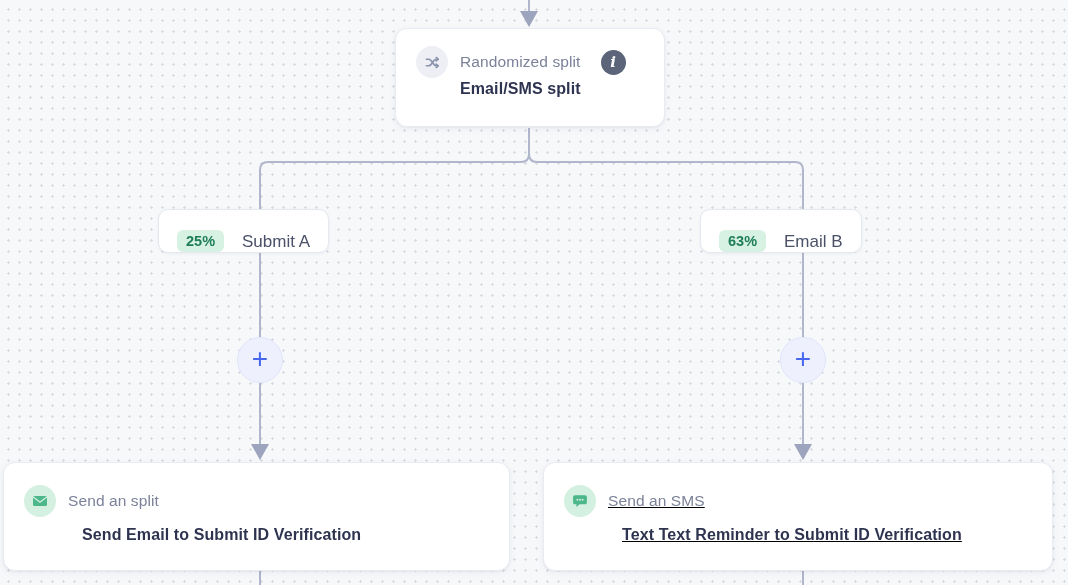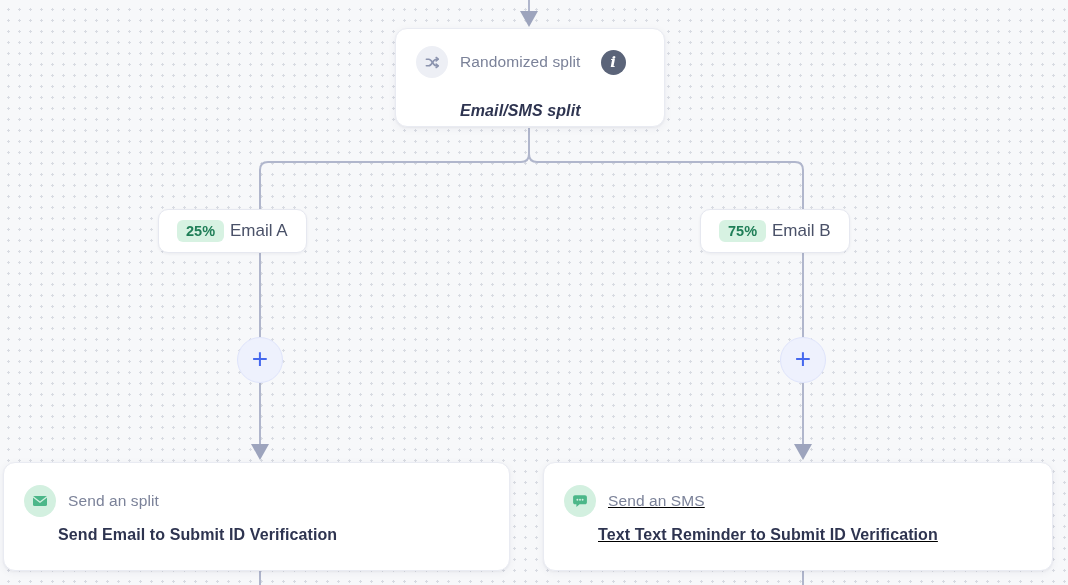--- a/index.html
+++ b/index.html
@@ -34,34 +34,34 @@
 
   .icon-circle{
     width:32px;height:32px;border-radius:50%;
     display:flex;align-items:center;justify-content:center;
     flex:0 0 auto;
   }
   .icon-gray{background:#edeff5;}
   .icon-green{background:#d3f0e0;}
 
   .split-node{left:395px;top:28px;width:270px;height:99px;padding:17px 20px;}
-  .split-node .node-title{margin:24px 0 0 44px;font-style:italic;}
+  .split-node .node-title{margin:2px 0 0 44px;}
 
   .info-circle{
     width:25px;height:25px;border-radius:50%;
     background:#5b6479;color:#ffffff;
     display:flex;align-items:center;justify-content:center;
     font-family:"DejaVu Serif",serif;font-style:italic;font-weight:bold;font-size:15px;
     margin-left:8px;cursor:pointer;flex:0 0 auto;
   }
 
   .branch-pill{
     position:absolute;z-index:2;
     height:44px;box-sizing:border-box;
-    display:inline-flex;align-items:center;gap:6px;
+    display:inline-flex;align-items:flex-end;gap:18px;
     background:#ffffff;border:1px solid #e6e8f0;border-radius:10px;
     padding:0 18px;
     box-shadow:0 1px 3px rgba(30,35,70,0.06);
     cursor:pointer;
   }
   .pct-badge{
     background:#d7f2e2;color:#1f7e57;
     font-size:14.5px;font-weight:bold;
     padding:3px 9px;border-radius:6px;
   }
@@ -72,21 +72,21 @@
     width:46px;height:46px;border-radius:50%;
     background:#eef1fd;border:1px solid #dfe4fb;
     color:#4568ee;font-size:28px;font-weight:500;line-height:1;
     display:flex;align-items:center;justify-content:center;
     cursor:pointer;padding:0;
     font-family:"Liberation Sans",sans-serif;
   }
   .add-btn span{margin-top:-3px;}
 
   .action-card{padding:22px 20px;}
-  .action-card .node-title{margin:9px 0 0 34px;white-space:nowrap;}
+  .action-card .node-title{margin:9px 0 0 58px;white-space:nowrap;}
 </style>
 </head>
 <body>
 
 <div class="canvas">
 
   <svg class="connectors" width="1068" height="585" viewBox="0 0 1068 585">
 
     <path class="conn" d="M529 0 V12"></path>
     <polygon class="conn-arrow" points="520,11 538,11 529,27"></polygon>
@@ -118,25 +118,25 @@
       <span class="type-label">Randomized split</span>
       <span class="info-circle">
         <span>i</span>
       </span>
     </div>
     <div class="node-title">Email/SMS split</div>
   </div>
 
   <div class="branch-pill" style="left:158px;top:209px;">
     <span class="pct-badge">25%</span>
-    <span class="branch-name">Email A</span>
+    <span class="branch-name">Submit A</span>
   </div>
 
   <div class="branch-pill" style="left:700px;top:209px;">
-    <span class="pct-badge">75%</span>
+    <span class="pct-badge">63%</span>
     <span class="branch-name">Email B</span>
   </div>
 
   <button class="add-btn" style="left:237px;top:337px;">
     <span>+</span>
   </button>
   <button class="add-btn" style="left:780px;top:337px;">
     <span>+</span>
   </button>
 

